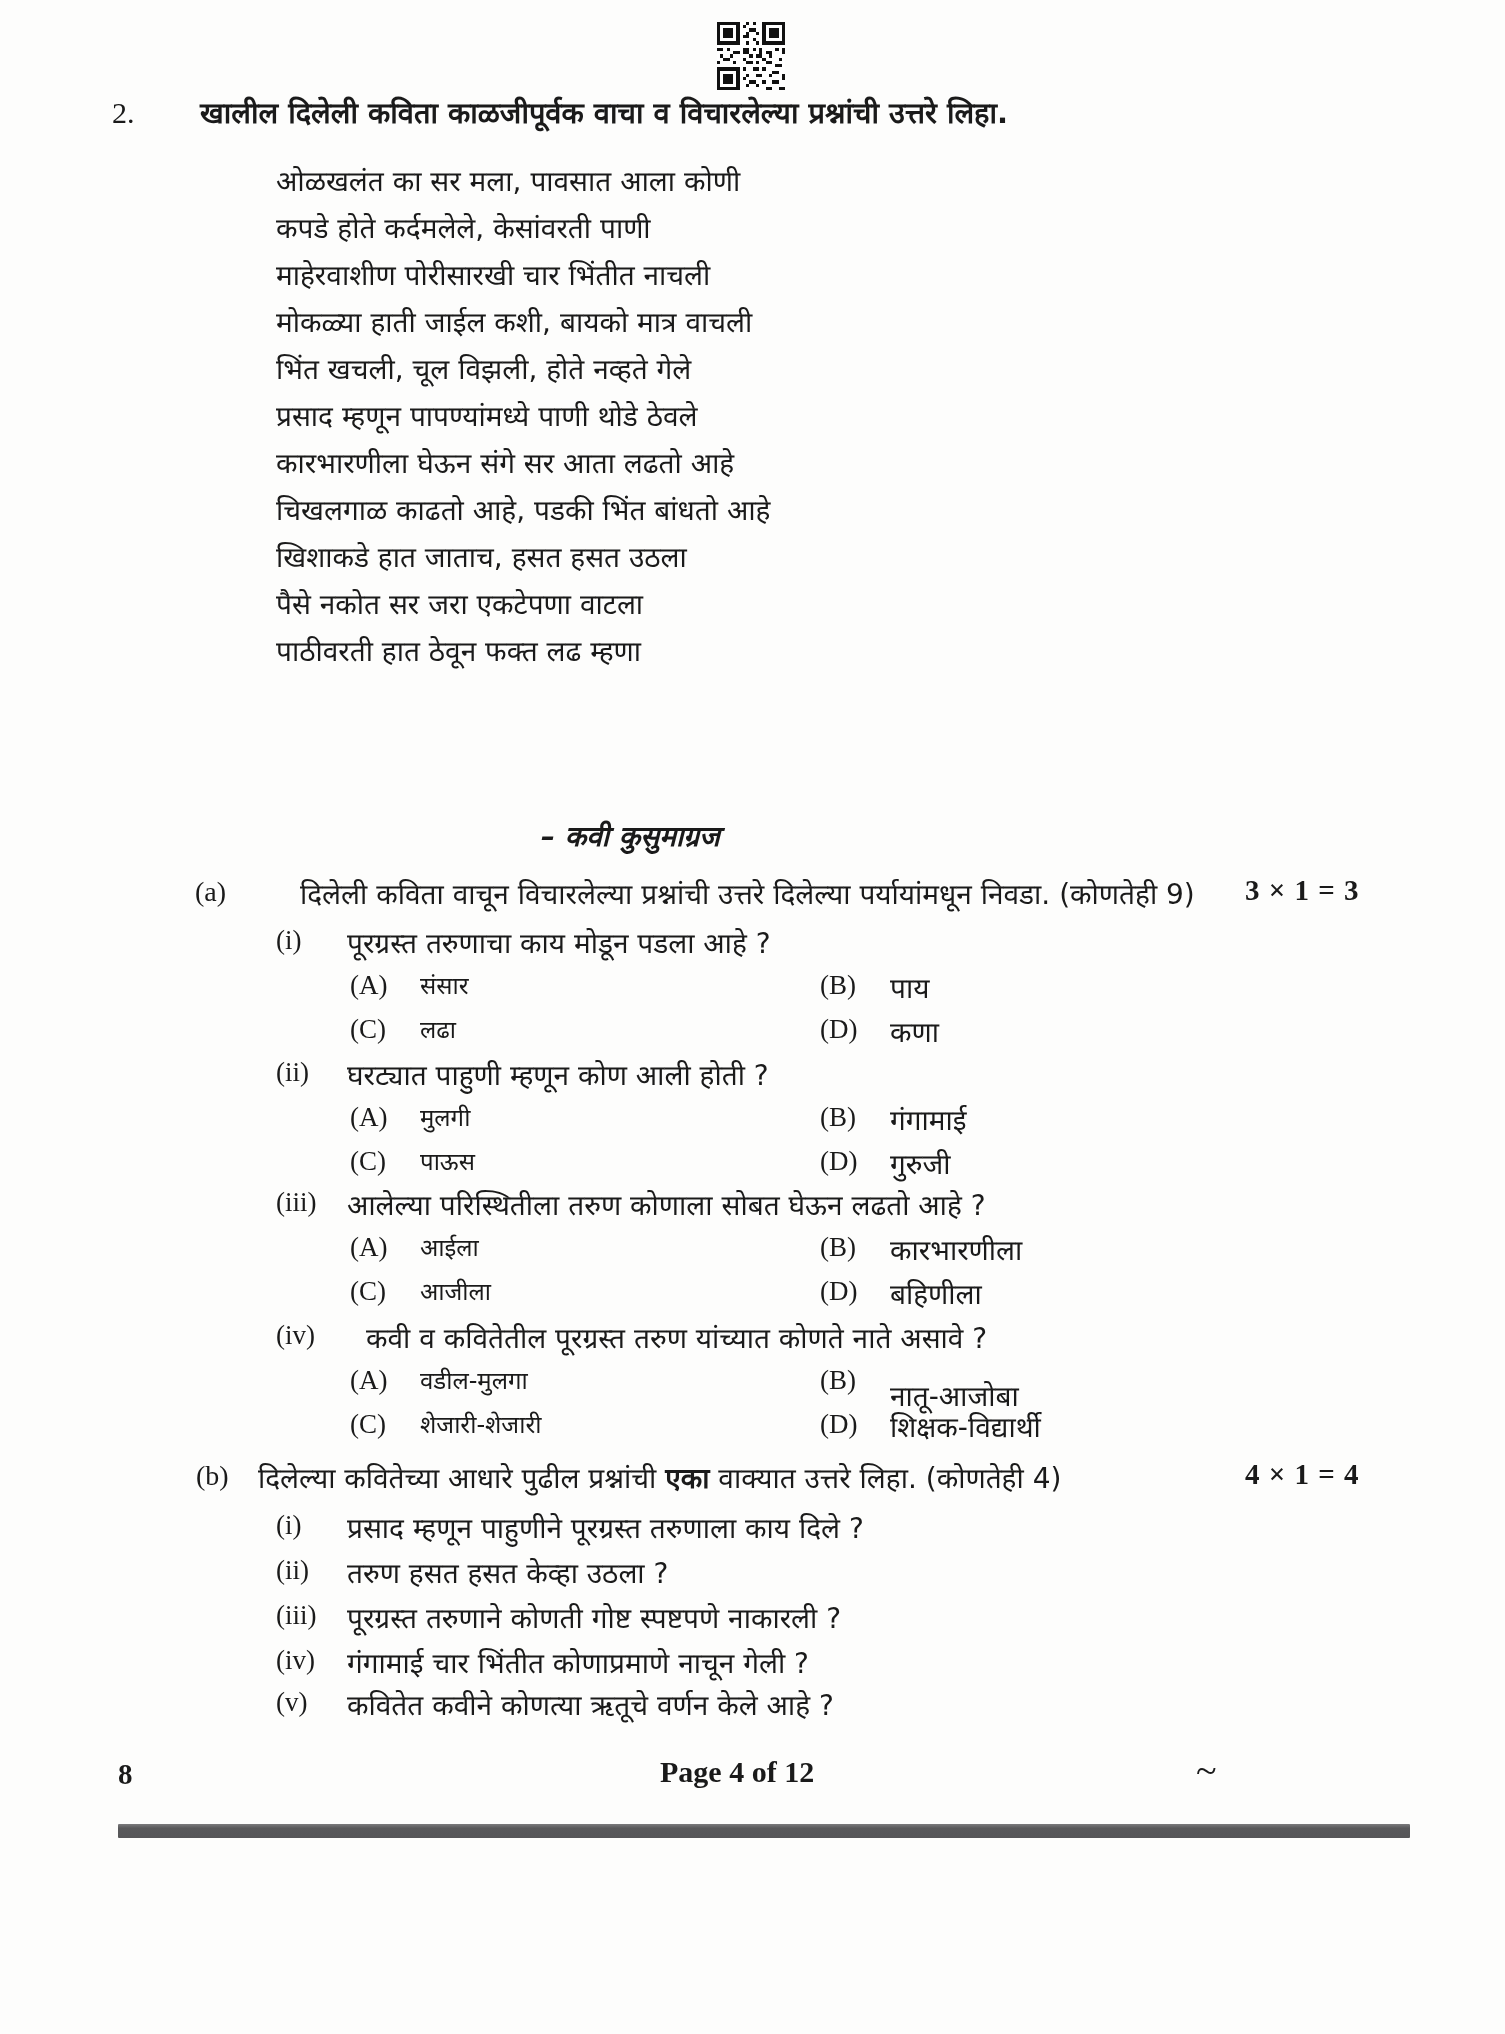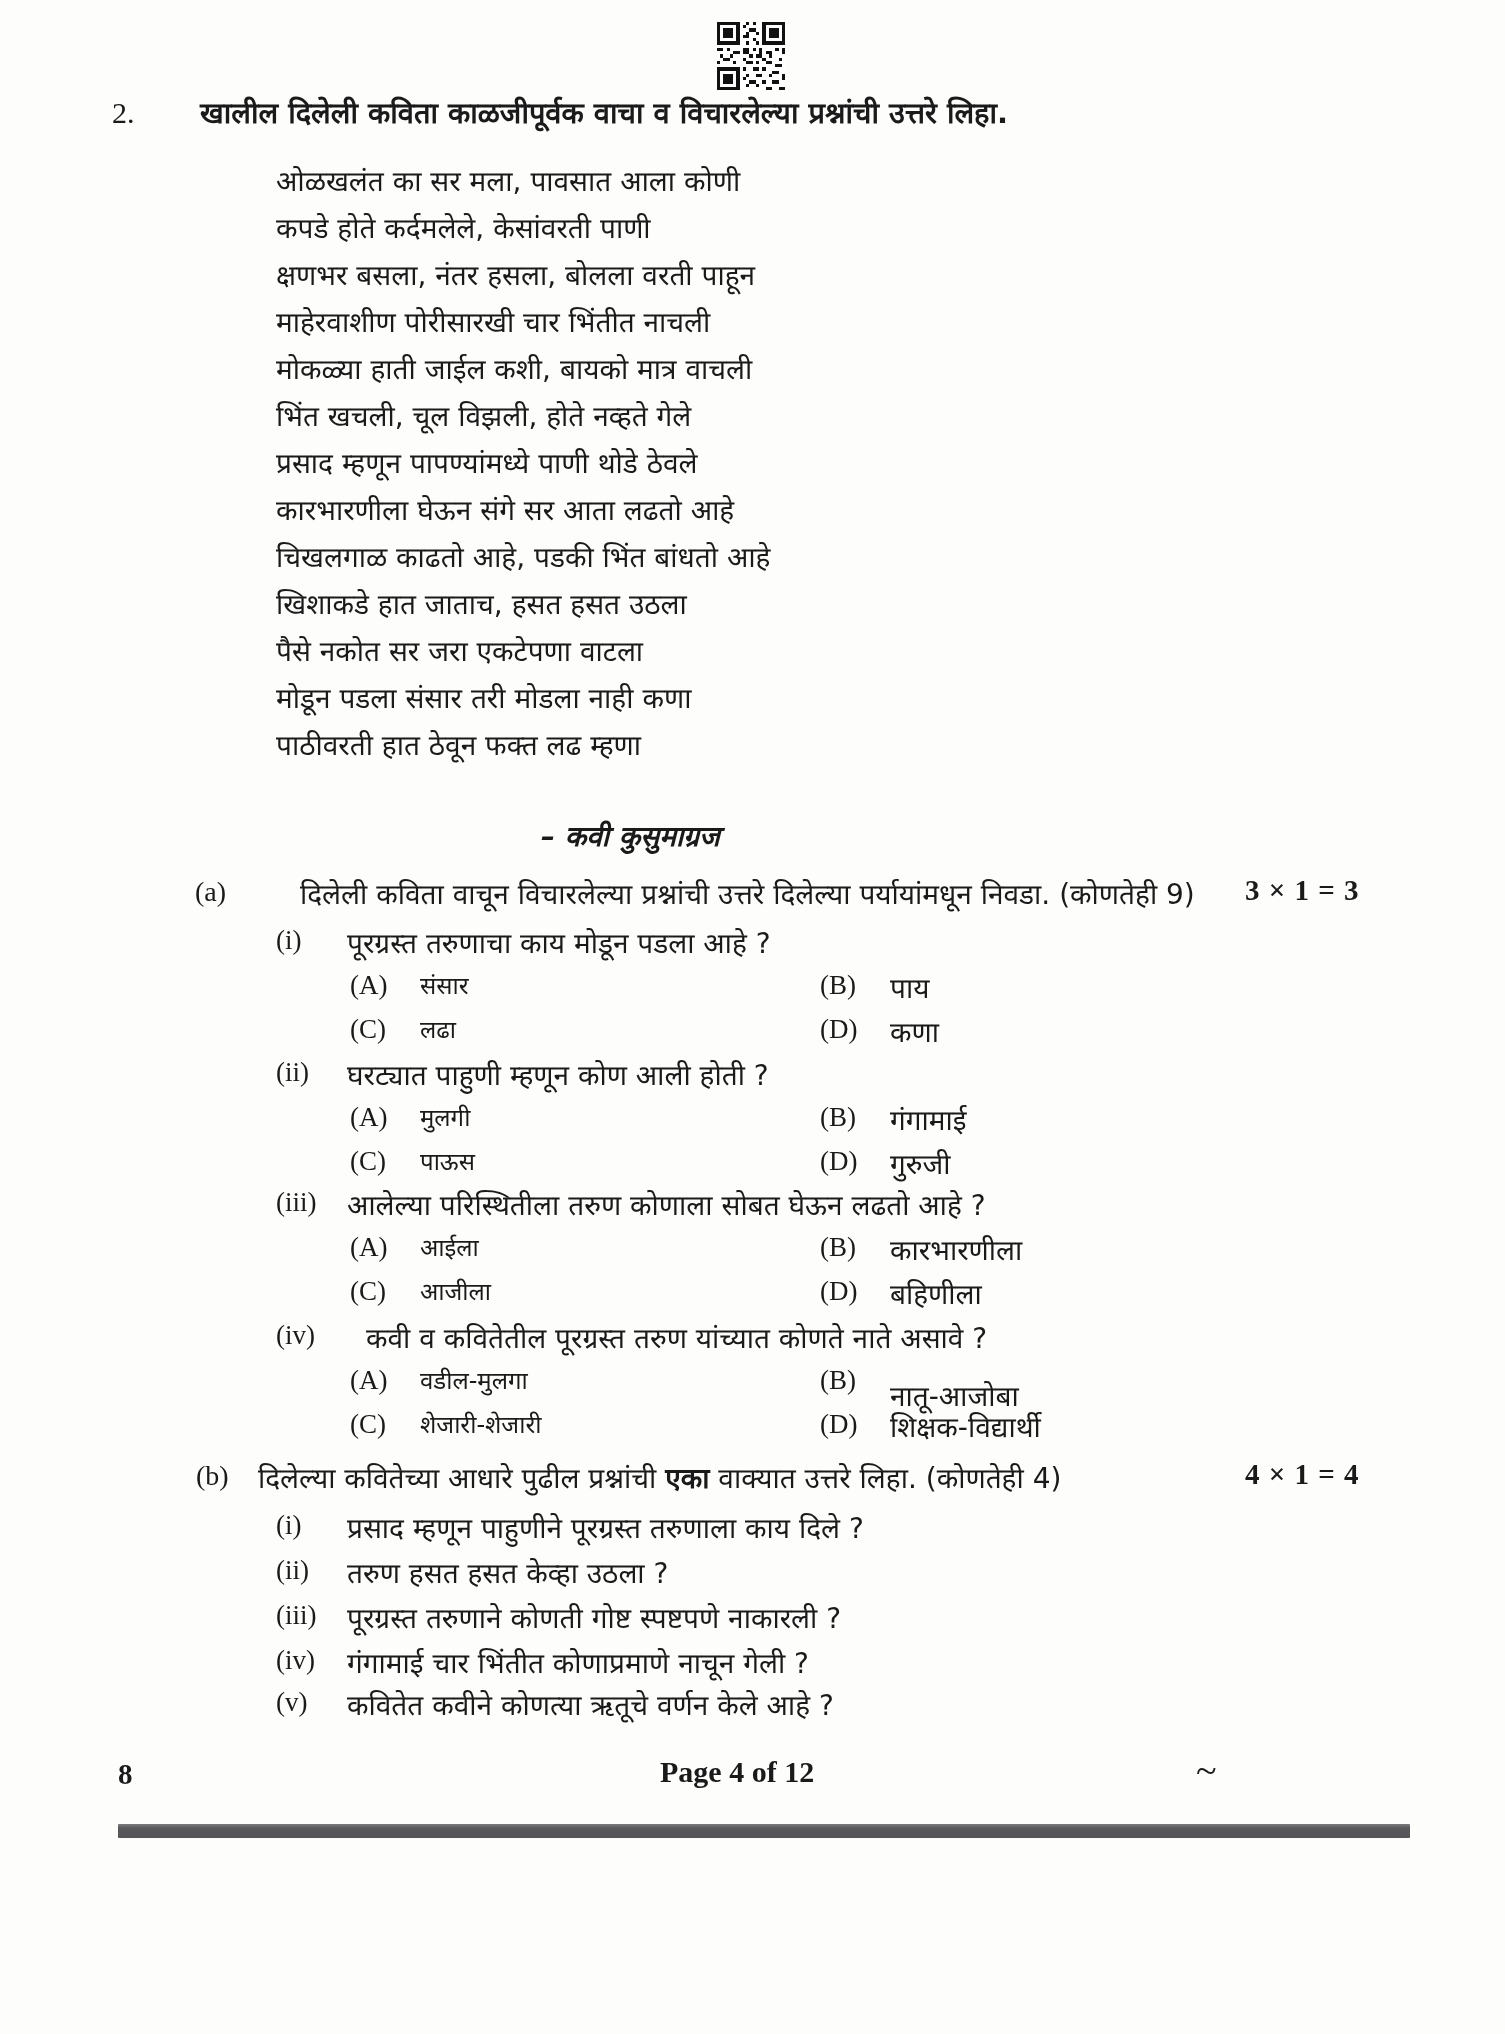--- a/index.html
+++ b/index.html
@@ -123,30 +123,28 @@
         <rect x="19" y="20" width="2" height="1"></rect>
     </g>
   </svg>
 
   <div class="abs lat q2-num">2.</div>
   <div class="abs dev q2-head">खालील दिलेली कविता काळजीपूर्वक वाचा व विचारलेल्या प्रश्नांची उत्तरे लिहा.</div>
 
   <div class="poem dev">
     <div>ओळखलंत का सर मला, पावसात आला कोणी</div>
     <div>कपडे होते कर्दमलेले, केसांवरती पाणी</div>
-    <div>क्षणभर बसला, नंतर हसला, बोलला वरती पाहून</div>
     <div>माहेरवाशीण पोरीसारखी चार भिंतीत नाचली</div>
     <div>मोकळ्या हाती जाईल कशी, बायको मात्र वाचली</div>
     <div>भिंत खचली, चूल विझली, होते नव्हते गेले</div>
     <div>प्रसाद म्हणून पापण्यांमध्ये पाणी थोडे ठेवले</div>
     <div>कारभारणीला घेऊन संगे सर आता लढतो आहे</div>
     <div>चिखलगाळ काढतो आहे, पडकी भिंत बांधतो आहे</div>
     <div>खिशाकडे हात जाताच, हसत हसत उठला</div>
     <div>पैसे नकोत सर जरा एकटेपणा वाटला</div>
-    <div>मोडून पडला संसार तरी मोडला नाही कणा</div>
     <div>पाठीवरती हात ठेवून फक्त लढ म्हणा</div>
   </div>
   <div class="abs dev attribution">– कवी कुसुमाग्रज</div>
 
   <div class="abs lat sec-label" style="left:195px; top:876px;">(a)</div>
   <div class="abs dev sec-instr" style="left:300px; top:874px;">दिलेली कविता वाचून विचारलेल्या प्रश्नांची उत्तरे दिलेल्या पर्यायांमधून निवडा. (कोणतेही 9)</div>
   <div class="abs lat marks" style="left:1245px; top:874px;">3 × 1 = 3</div>
 
   <div class="abs lat q-num" style="top:925px;">(i)</div>
   <div class="abs dev q-text" style="top:923px;">पूरग्रस्त तरुणाचा काय मोडून पडला आहे ?</div>

